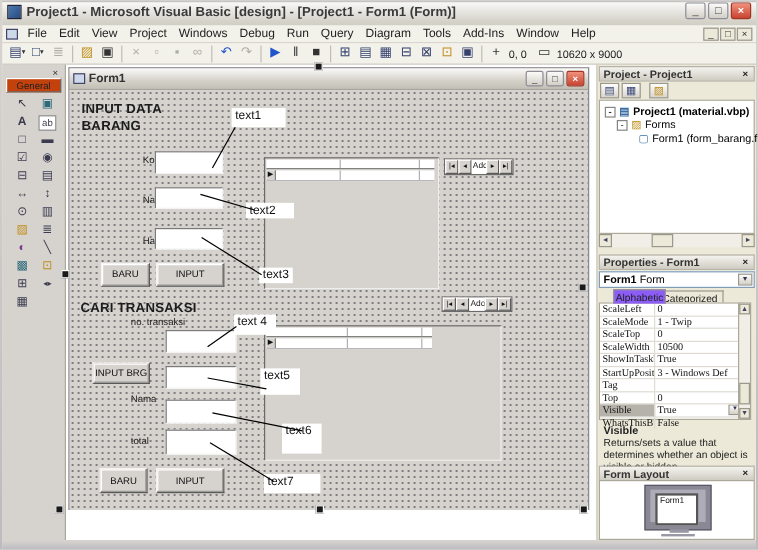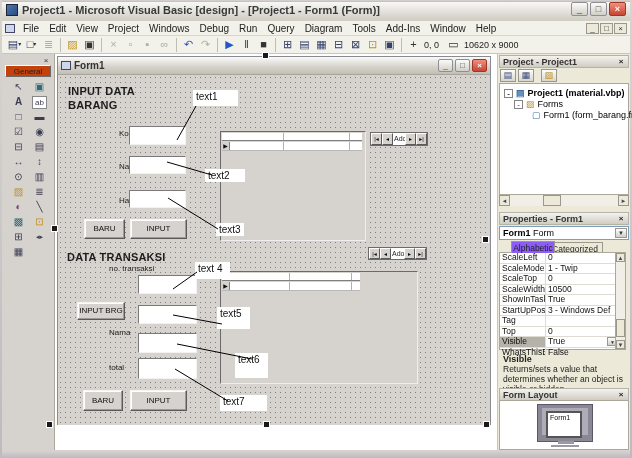--- a/index.html
+++ b/index.html
@@ -89,21 +89,21 @@
   .tnode { position:absolute; display:flex; align-items:center; white-space:nowrap;}
   .texp { width:9px; height:9px; border:1px solid #848484; background:#fff; font-size:8px; line-height:7px; text-align:center; color:#333; margin-right:3px;}
   .ticn { font-size:9px; margin-right:3px; }
   .hscroll,.track { background:#f0eee6; }
   .sbtn { background:#ece9d8; border:1px solid #9a978c; font-size:6px; text-align:center; color:#446;}
   .thumb { background:#ece9d8; border:1px solid #9a978c; }
 
   .combo { position:absolute; left:2px; width:130px; height:14px; background:#fff; border:1px solid #7f9db9; font-size:9px; padding:1px 3px;}
   .combo .dd { position:absolute; right:1px; top:1px; width:12px; height:10px; background:linear-gradient(#fdfdfb,#d2cfc6); border:1px solid #9a978c; font-size:6px; line-height:9px; text-align:center; color:#335;}
   .tab { position:absolute; height:12px; font-size:8.5px; text-align:center; border:1px solid #9a978c; border-bottom:none; background:#ece9d8; color:#222; padding-top:1px;}
-  .pgrid { position:absolute; left:2px; width:120px; background:#fff; border:1px solid #aca899; display:flex; flex-direction:column; }
+  .pgrid { position:absolute; left:2px; width:120px; background:#fff; border:1px solid #aca899; display:flex; flex-direction:column;font-family:Liberation Serif, serif; }
   .prow { flex:1; display:flex; border-bottom:1px solid #dedbd2; font-size:8.5px; color:#111; align-items:center;}
   .pname { width:46px; border-right:1px solid #dedbd2; padding:0 2px; overflow:hidden; white-space:nowrap; height:100%; line-height:9.5px;}
   .pval { flex:1; padding:0 2px; overflow:hidden; white-space:nowrap; height:100%; line-height:9.5px; position:relative;}
   .pname.sel { background:#b5b2aa; }
   .pvdd { position:absolute; right:0; top:0; width:11px; height:9px; background:linear-gradient(#fdfdfb,#d2cfc6); border:1px solid #9a978c; font-size:5px; line-height:8px; text-align:center; color:#335;}
   .pvscroll { position:absolute; width:11px; background:#f0eee6; border:1px solid #aca899;}
   .desc { position:absolute; left:2px; width:130px; font-size:8.5px; color:#222; padding:2px 4px; line-height:10px;}
   .desc b { font-size:9px; }
 
   .monitor { position:absolute; background:#8a8894; border:1px solid #5a5866; }
@@ -260,21 +260,21 @@
     </div>
 
     <div class="ab ado" style="left:310px;top:172px;width:59px;height:13px">
       <span class="b">|◂</span>
       <span class="b">◂</span>
       <span class="cap">Ado</span>
       <span class="b">▸</span>
       <span class="b">▸|</span>
     </div>
 
-    <div class="ab heading" style="left:9px;top:175px;width:200px;height:14px">DATA TRANSAKSI</div>
+    <div class="ab heading" style="left:9px;top:175px;width:200px;height:14px">CARI TRANSAKSI</div>
     <div class="ab tagl" style="left:137px;top:187px;width:35px;height:17px">text 4</div>
 
     <div class="ab dgrid" style="left:162px;top:196px;width:198px;height:113px">
       <div class="dg-h" style="width:138px">
         <div class="dg-c" style="width:68px"></div>
         <div class="dg-c" style="width:62px"></div>
       </div>
       <div class="dg-r" style="width:138px">
         <div class="dg-sel">▶</div>
         <div class="dg-c" style="width:60px"></div>

